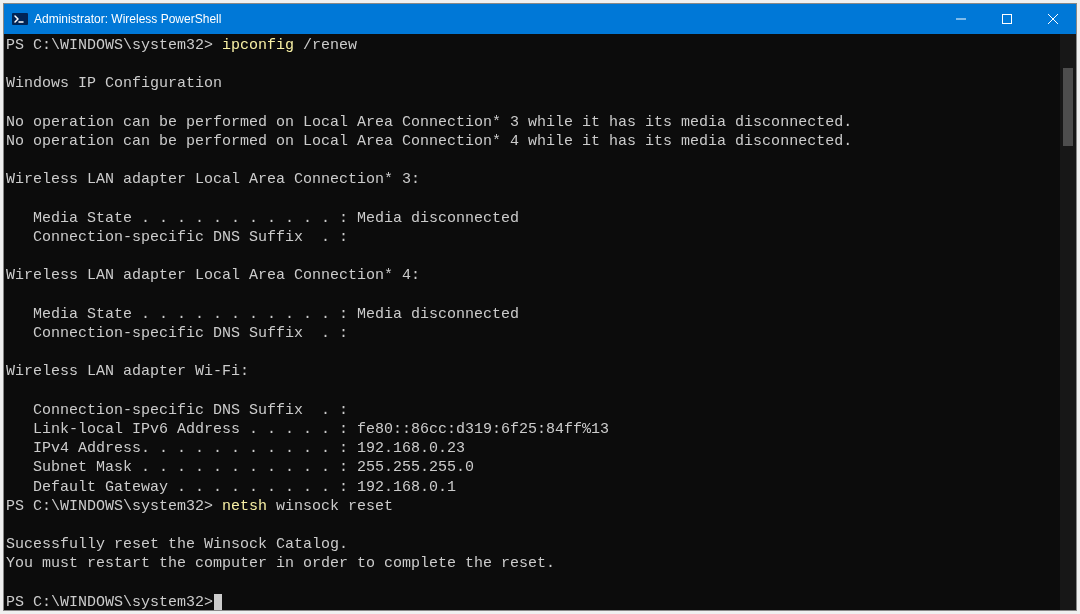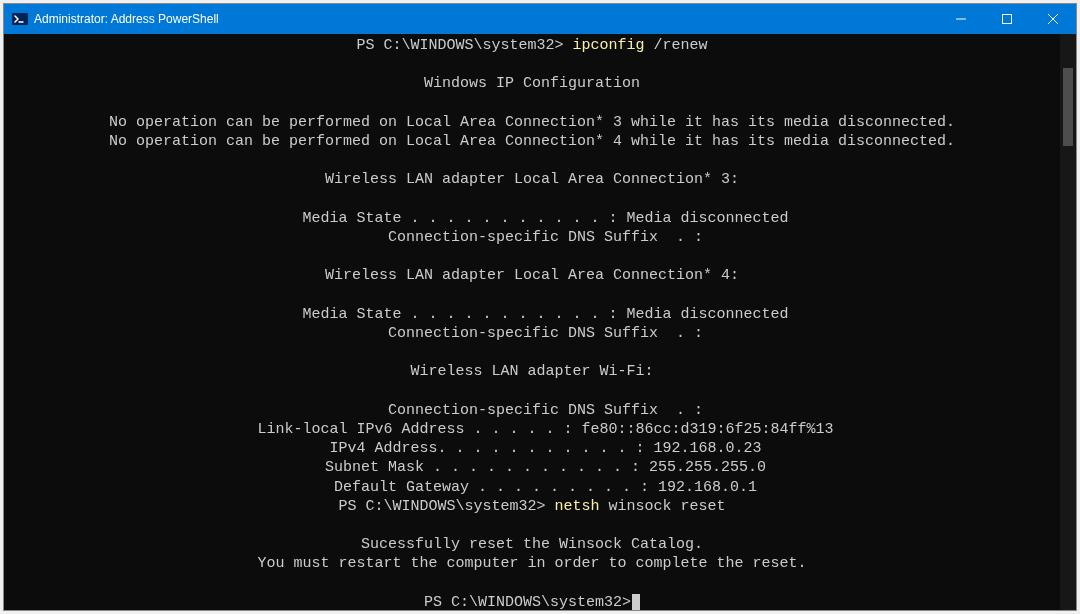--- a/index.html
+++ b/index.html
@@ -71,21 +71,20 @@
       right: 16px;
       bottom: 0;
       background: #0c0c0c;
       font-family: Consolas, 'Courier New', monospace;
       font-size: 15px;
       line-height: 19.2px;
       color: #cccccc;
       padding: 2px 2px;
       white-space: pre;
       overflow: hidden;
-      text-align: center;
     }
     .scrollbar {
       position: absolute;
       top: 0;
       right: 0;
       width: 16px;
       bottom: 0;
       background: #171717;
     }
     .scroll-thumb {
@@ -121,21 +120,21 @@
 
 <div class="window">
   <div class="titlebar">
     <div class="titlebar-icon">
       <svg width="16" height="16" viewBox="0 0 16 16">
         <rect x="0" y="2" width="16" height="12" rx="1" fill="#012456"></rect>
         <path d="M3 5 L6 8 L3 11" stroke="#ffffff" stroke-width="1.5" fill="none" stroke-linecap="round" stroke-linejoin="round"></path>
         <line x1="7" y1="11" x2="11" y2="11" stroke="#ffffff" stroke-width="1.5" stroke-linecap="round"></line>
       </svg>
     </div>
-    <div class="titlebar-title">Administrator: Address PowerShell</div>
+    <div class="titlebar-title">Administrator: Wireless PowerShell</div>
     <div class="window-controls">
       <div class="win-btn">
         <svg width="10" height="10" viewBox="0 0 10 10">
             <line x1="0" y1="5" x2="10" y2="5" stroke="#ffffff" stroke-width="1"></line>
           </svg>
       </div>
       <div class="win-btn">
         <svg width="10" height="10" viewBox="0 0 10 10">
             <rect x="0.5" y="0.5" width="9" height="9" stroke="#ffffff" stroke-width="1" fill="none"></rect>
           </svg>

